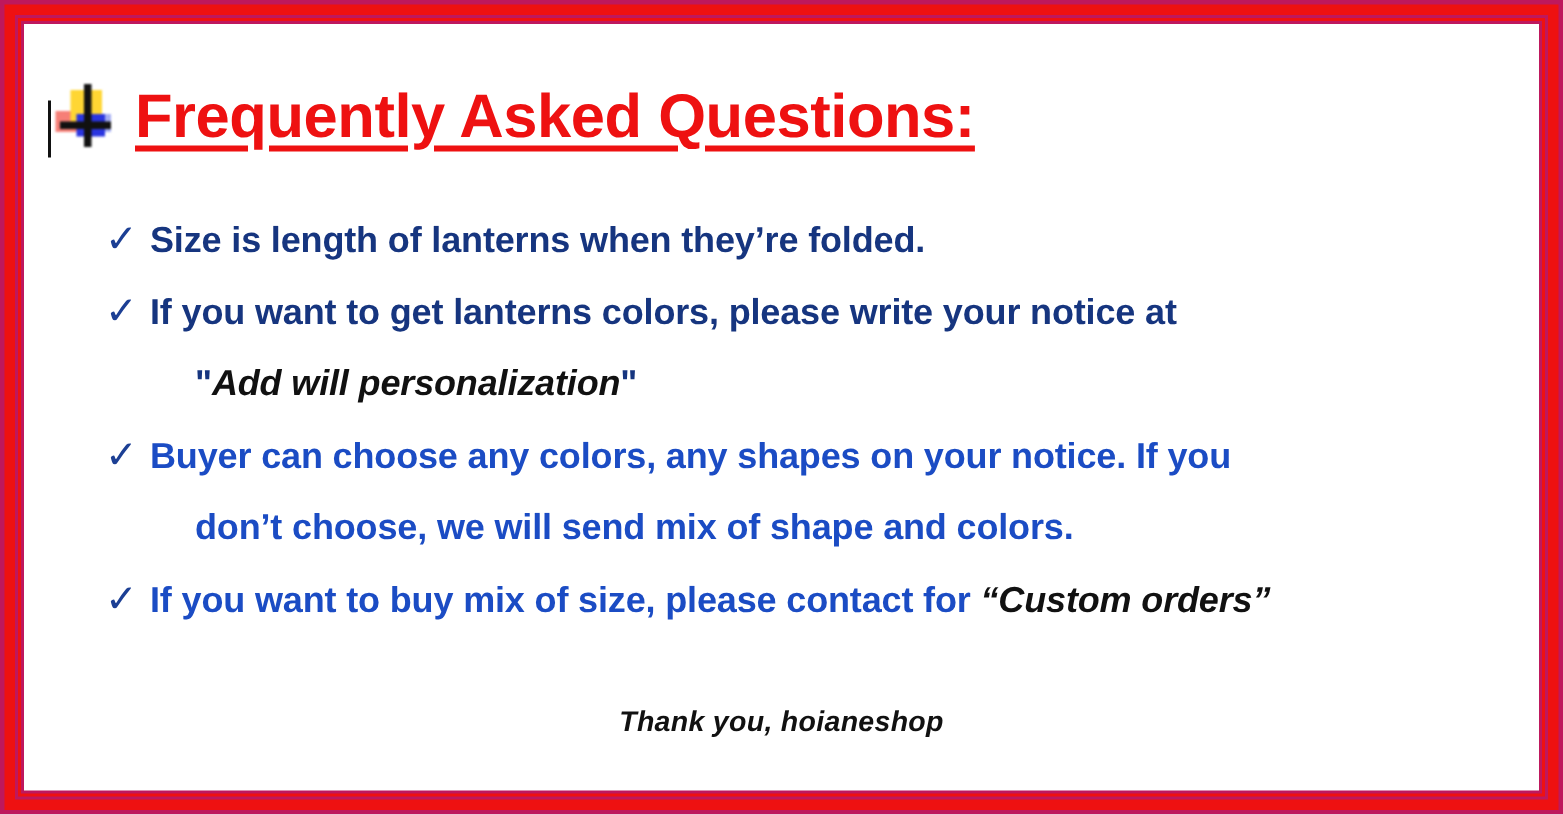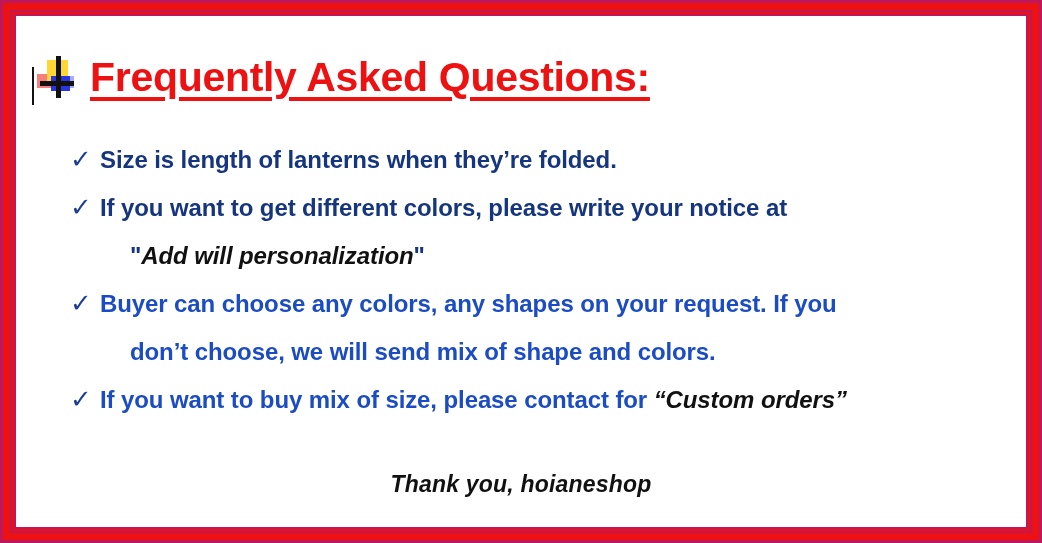--- a/index.html
+++ b/index.html
@@ -156,21 +156,21 @@
     color: #111111;
     font-style: italic;
     font-weight: bold;
   }
   .thanks {
     position: absolute;
     left: 0;
     right: 0;
     top: 455px;
     text-align: center;
-    font-size: 23px;
+    font-size: 19px;
     font-weight: bold;
     font-style: italic;
     color: #111111;
     letter-spacing: 0.2px;
   }
 </style>
 </head>
 <body>
 
 <div class="slide">
@@ -195,30 +195,30 @@
 
     <div class="bullets">
 
       <div class="line">
         <span class="check">✓</span>
         <span class="line-text c-navy">Size is length of lanterns when they’re folded.</span>
       </div>
 
       <div class="line">
         <span class="check">✓</span>
-        <span class="line-text c-navy">If you want to get different colors, please write your notice at</span>
+        <span class="line-text c-navy">If you want to get lanterns colors, please write your notice at</span>
       </div>
       <div class="line">
         <span class="check"></span>
         <span class="line-text indent"><span class="quote-mark">"</span><span class="black-italic">Add will personalization</span><span class="quote-mark">"</span></span>
       </div>
 
       <div class="line">
         <span class="check">✓</span>
-        <span class="line-text c-blue">Buyer can choose any colors, any shapes on your request. If you</span>
+        <span class="line-text c-blue">Buyer can choose any colors, any shapes on your notice. If you</span>
       </div>
       <div class="line">
         <span class="check"></span>
         <span class="line-text c-blue indent">don’t choose, we will send mix of shape and colors.</span>
       </div>
 
       <div class="line">
         <span class="check">✓</span>
         <span class="line-text"><span class="c-blue">If you want to buy mix of size, please contact for </span><span class="black-italic">“</span><span class="black-italic">Custom orders</span><span class="black-italic">”</span></span>
       </div>

